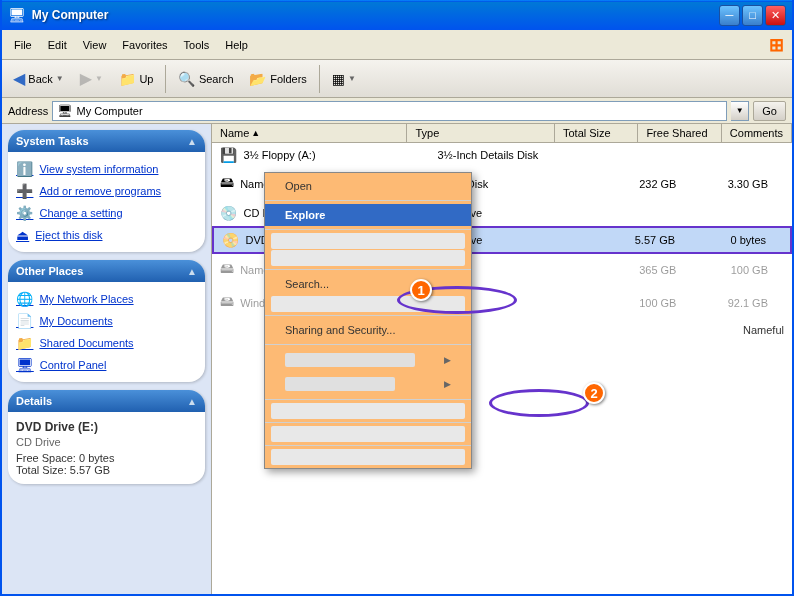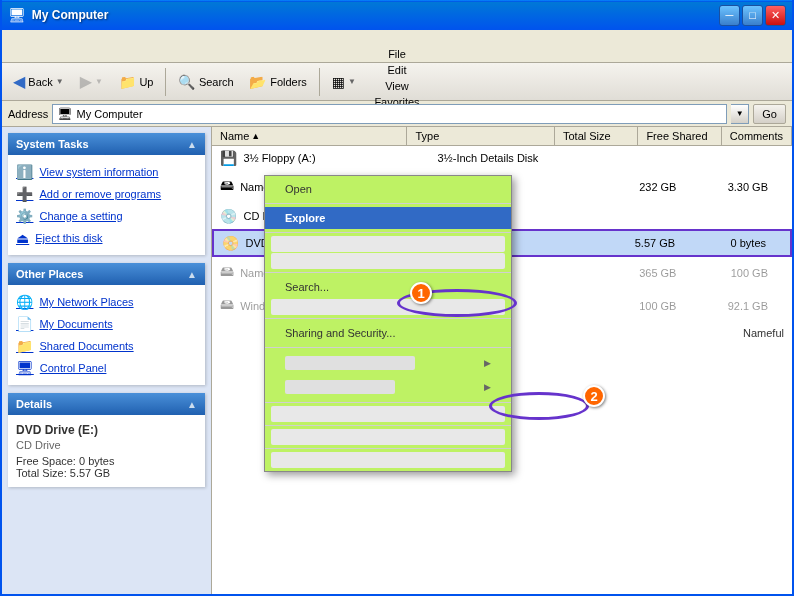--- a/index.html
+++ b/index.html
@@ -43,26 +43,25 @@
       background: linear-gradient(to bottom, #6cc3ff, #3a7fcc);
       border: 1px solid #1a50a0;
     }
     .title-btn.close-btn {
       background: linear-gradient(to bottom, #ff6060, #cc1010);
     }
 
     
     #menu-bar {
       background: #ece9d8;
-      height: 16px;
-      display: flex;
-      align-items: center;
-      padding: 16px 4px;
+      height: 30px;
+      display: flex;
+      align-items: center;
+      padding: 2px 4px;
       border-bottom: 1px solid #aca899;
-      flex-direction: column;
     }
     .menu-item {
       padding: 2px 8px;
       cursor: pointer;
       font-size: 11px;
     }
 
     
     #toolbar {
       background: linear-gradient(to bottom, #f5f3ee, #e0ddd6);
@@ -141,21 +140,21 @@
       background: #dce5f5;
       overflow-y: auto;
       padding: 6px;
       flex-shrink: 0;
       border-right: 1px solid #aca899;
     }
 
     .panel-section {
       margin-bottom: 8px;
       background: white;
-      border-radius: 0;
+      border-radius: 16px;
       overflow: hidden;
       box-shadow: 1px 1px 3px rgba(0,0,0,0.2);
     }
     .panel-header {
       background: linear-gradient(to bottom, #4a90d9, #2060b0);
       color: white;
       padding: 5px 8px;
       font-weight: bold;
       font-size: 11px;
       display: flex;
@@ -255,22 +254,22 @@
     .file-cell-type { width: 180px; }
     .file-cell-total { width: 100px; text-align: right; }
     .file-cell-free { width: 100px; text-align: right; }
     .file-cell-comment { flex: 1; }
 
     
     #context-menu {
       position: absolute;
       top: 48px;
       left: 52px;
-      width: 248px;
-      background: #bef264;
+      width: 208px;
+      background: #fdba74;
       border: 1px solid #888;
       box-shadow: 3px 3px 8px rgba(0,0,0,0.4);
       z-index: 100;
       padding: 2px 0;
     }
     .ctx-item {
       padding: 5px 20px;
       font-size: 11px;
       cursor: pointer;
       color: #333;

